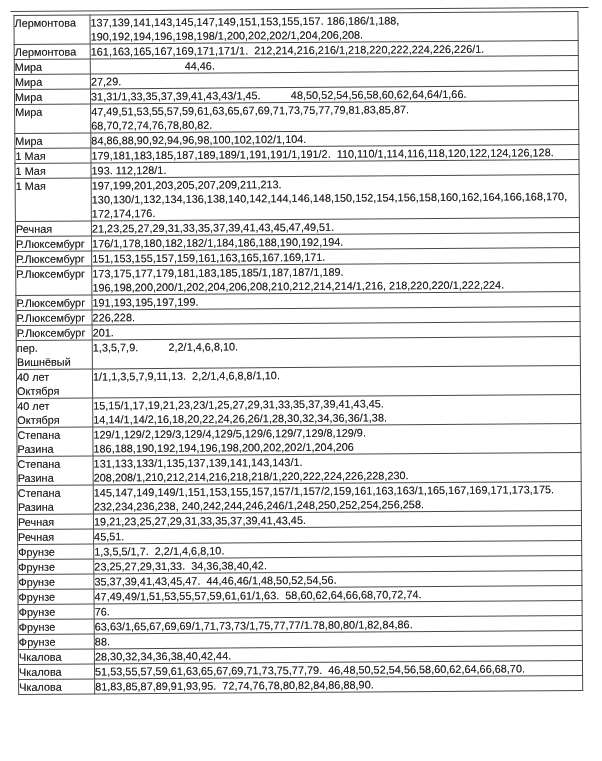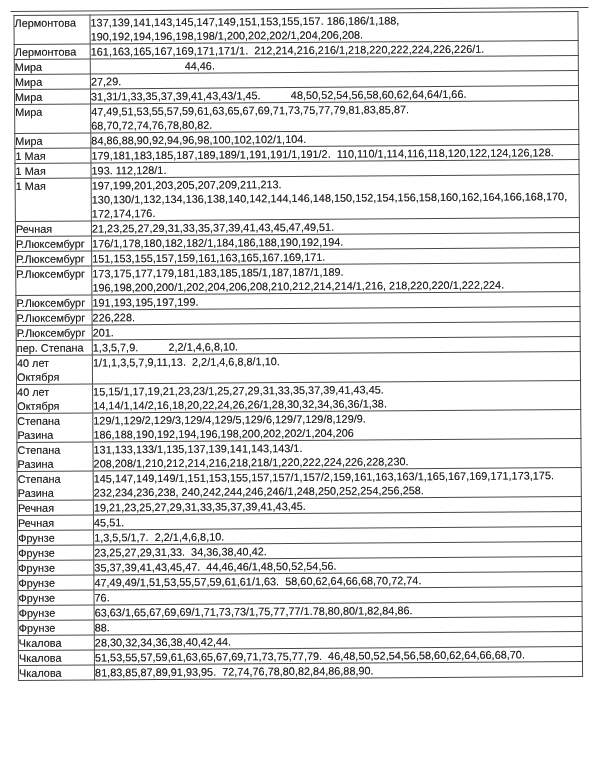--- a/index.html
+++ b/index.html
@@ -145,21 +145,21 @@
     <td class="street">Р.Люксембург</td>
     <td class="numbers">226,228.</td>
   </tr>
 
   <tr>
     <td class="street">Р.Люксембург</td>
     <td class="numbers">201.</td>
   </tr>
 
   <tr>
-    <td class="street">пер. Степана</td>
+    <td class="street">пер. Вишнёвый</td>
     <td class="numbers">1,3,5,7,9.          2,2/1,4,6,8,10.</td>
   </tr>
 
   <tr>
     <td class="street">40 лет Октября</td>
     <td class="numbers">1/1,1,3,5,7,9,11,13.  2,2/1,4,6,8,8/1,10.</td>
   </tr>
 
   <tr>
     <td class="street">40 лет Октября</td>

